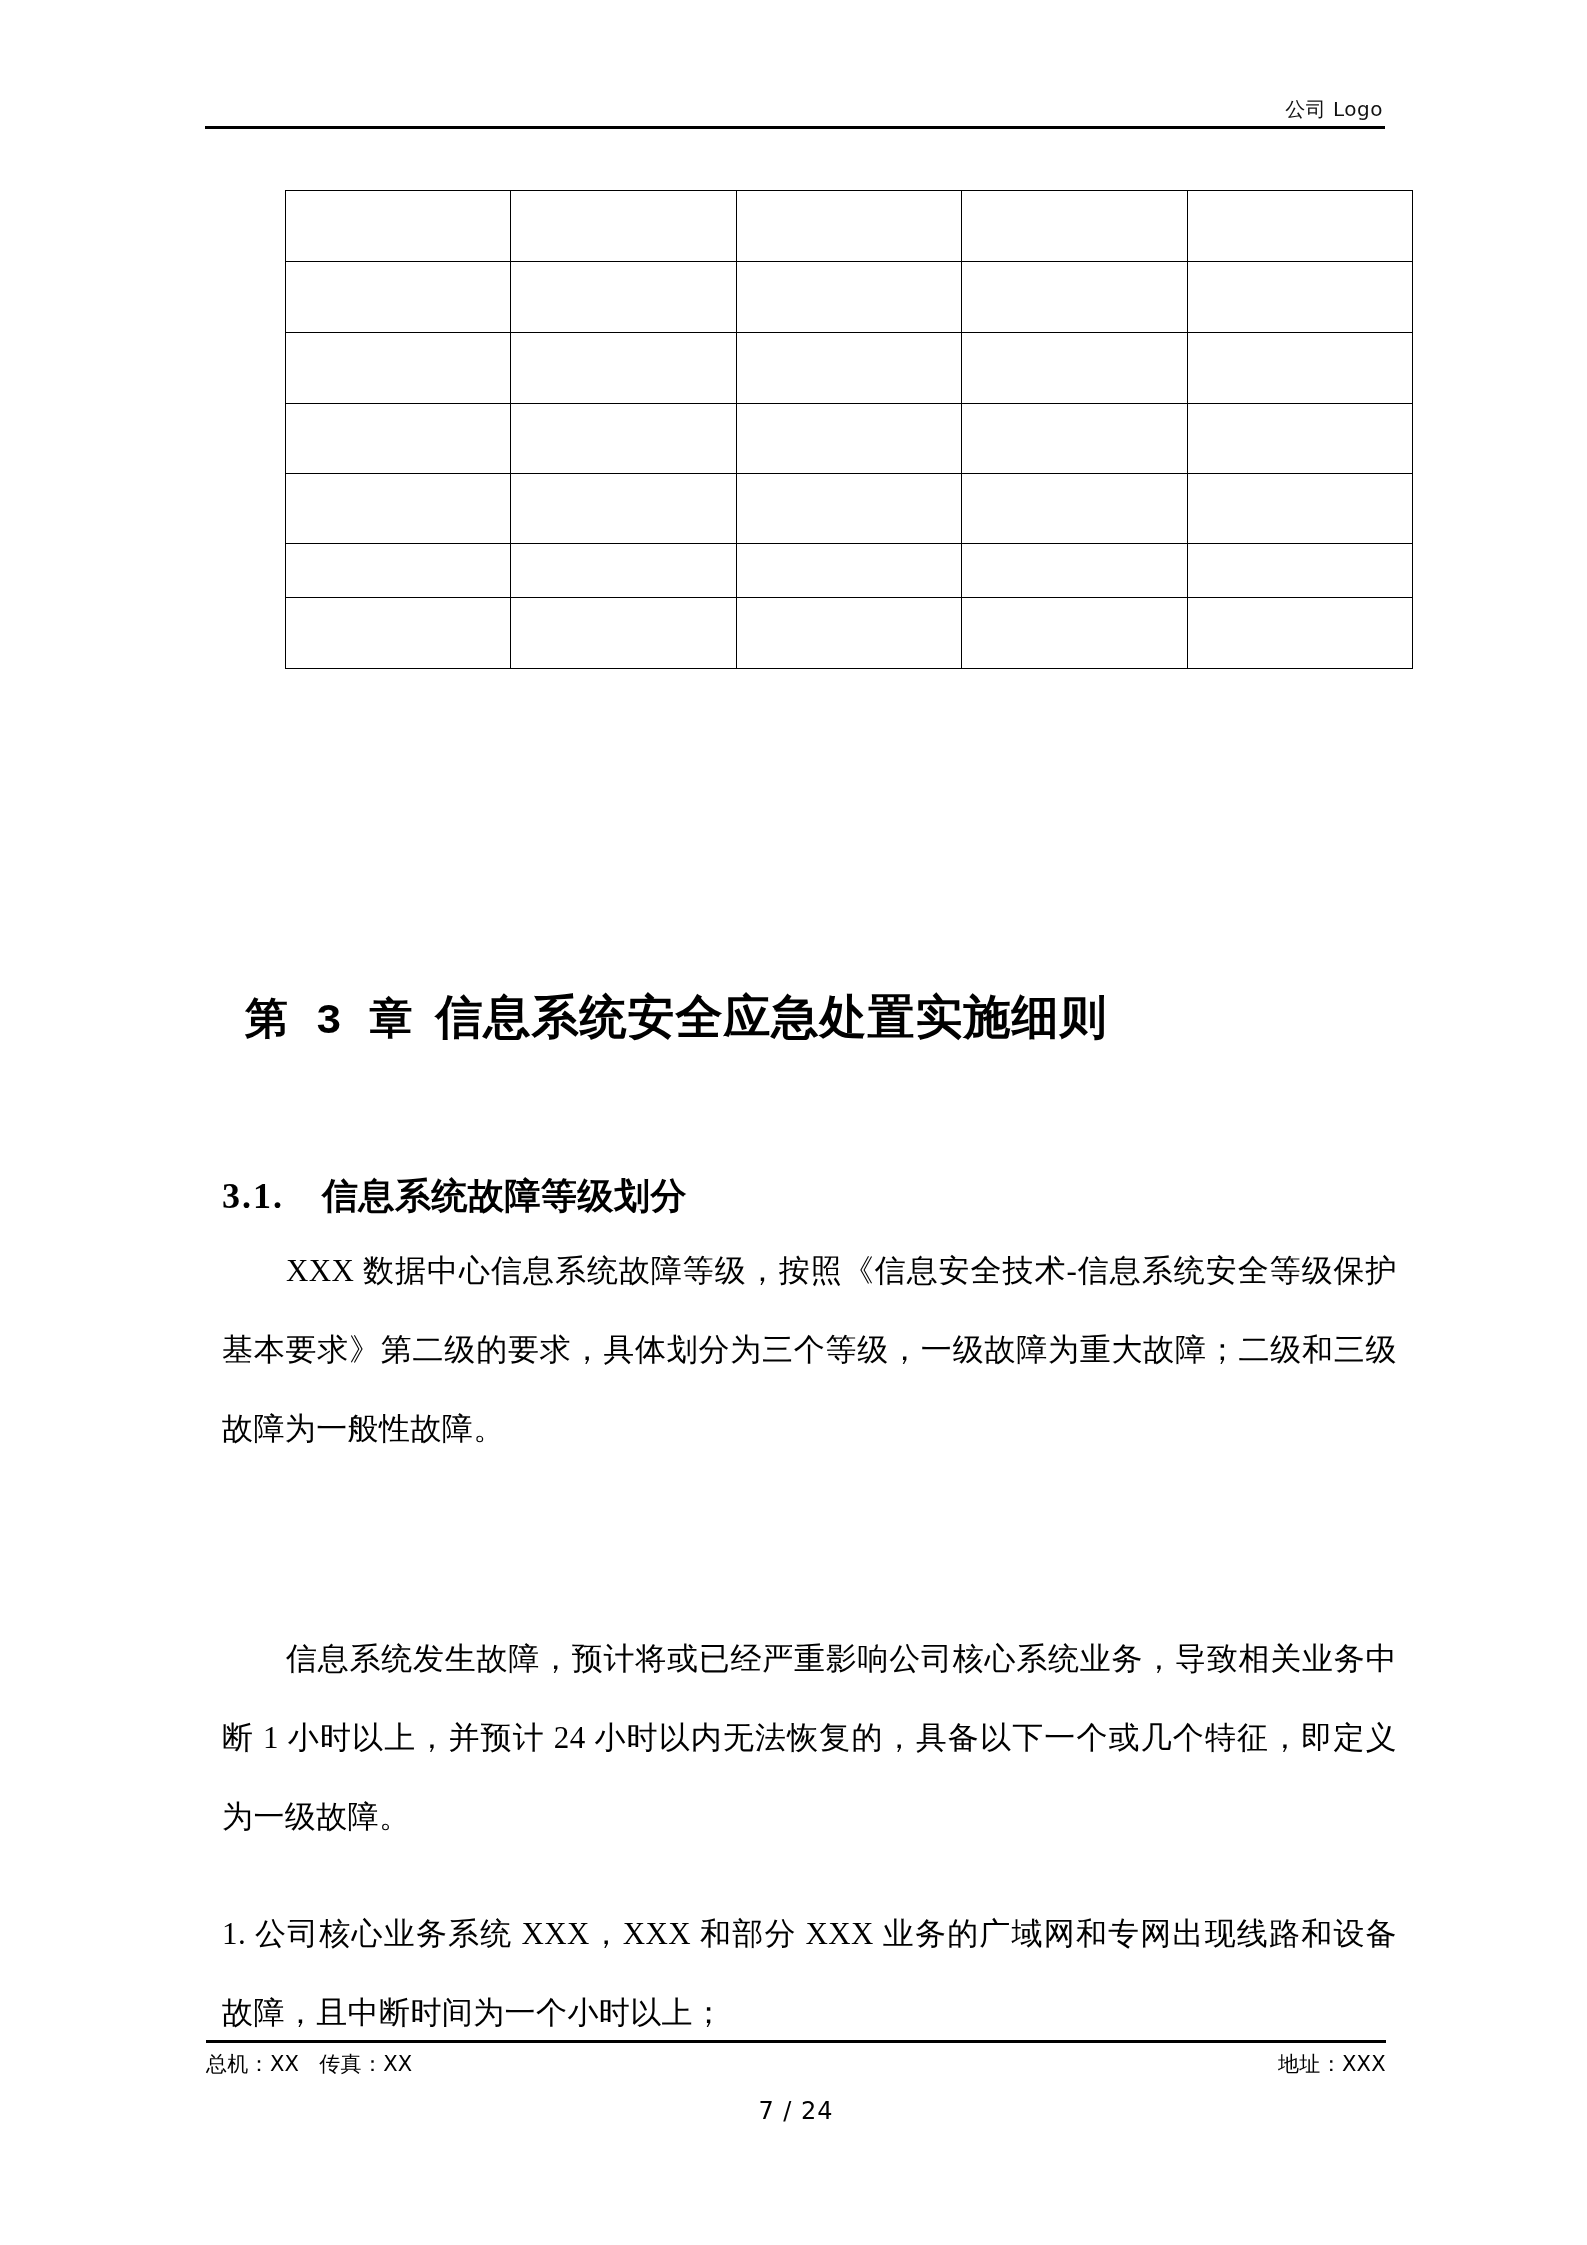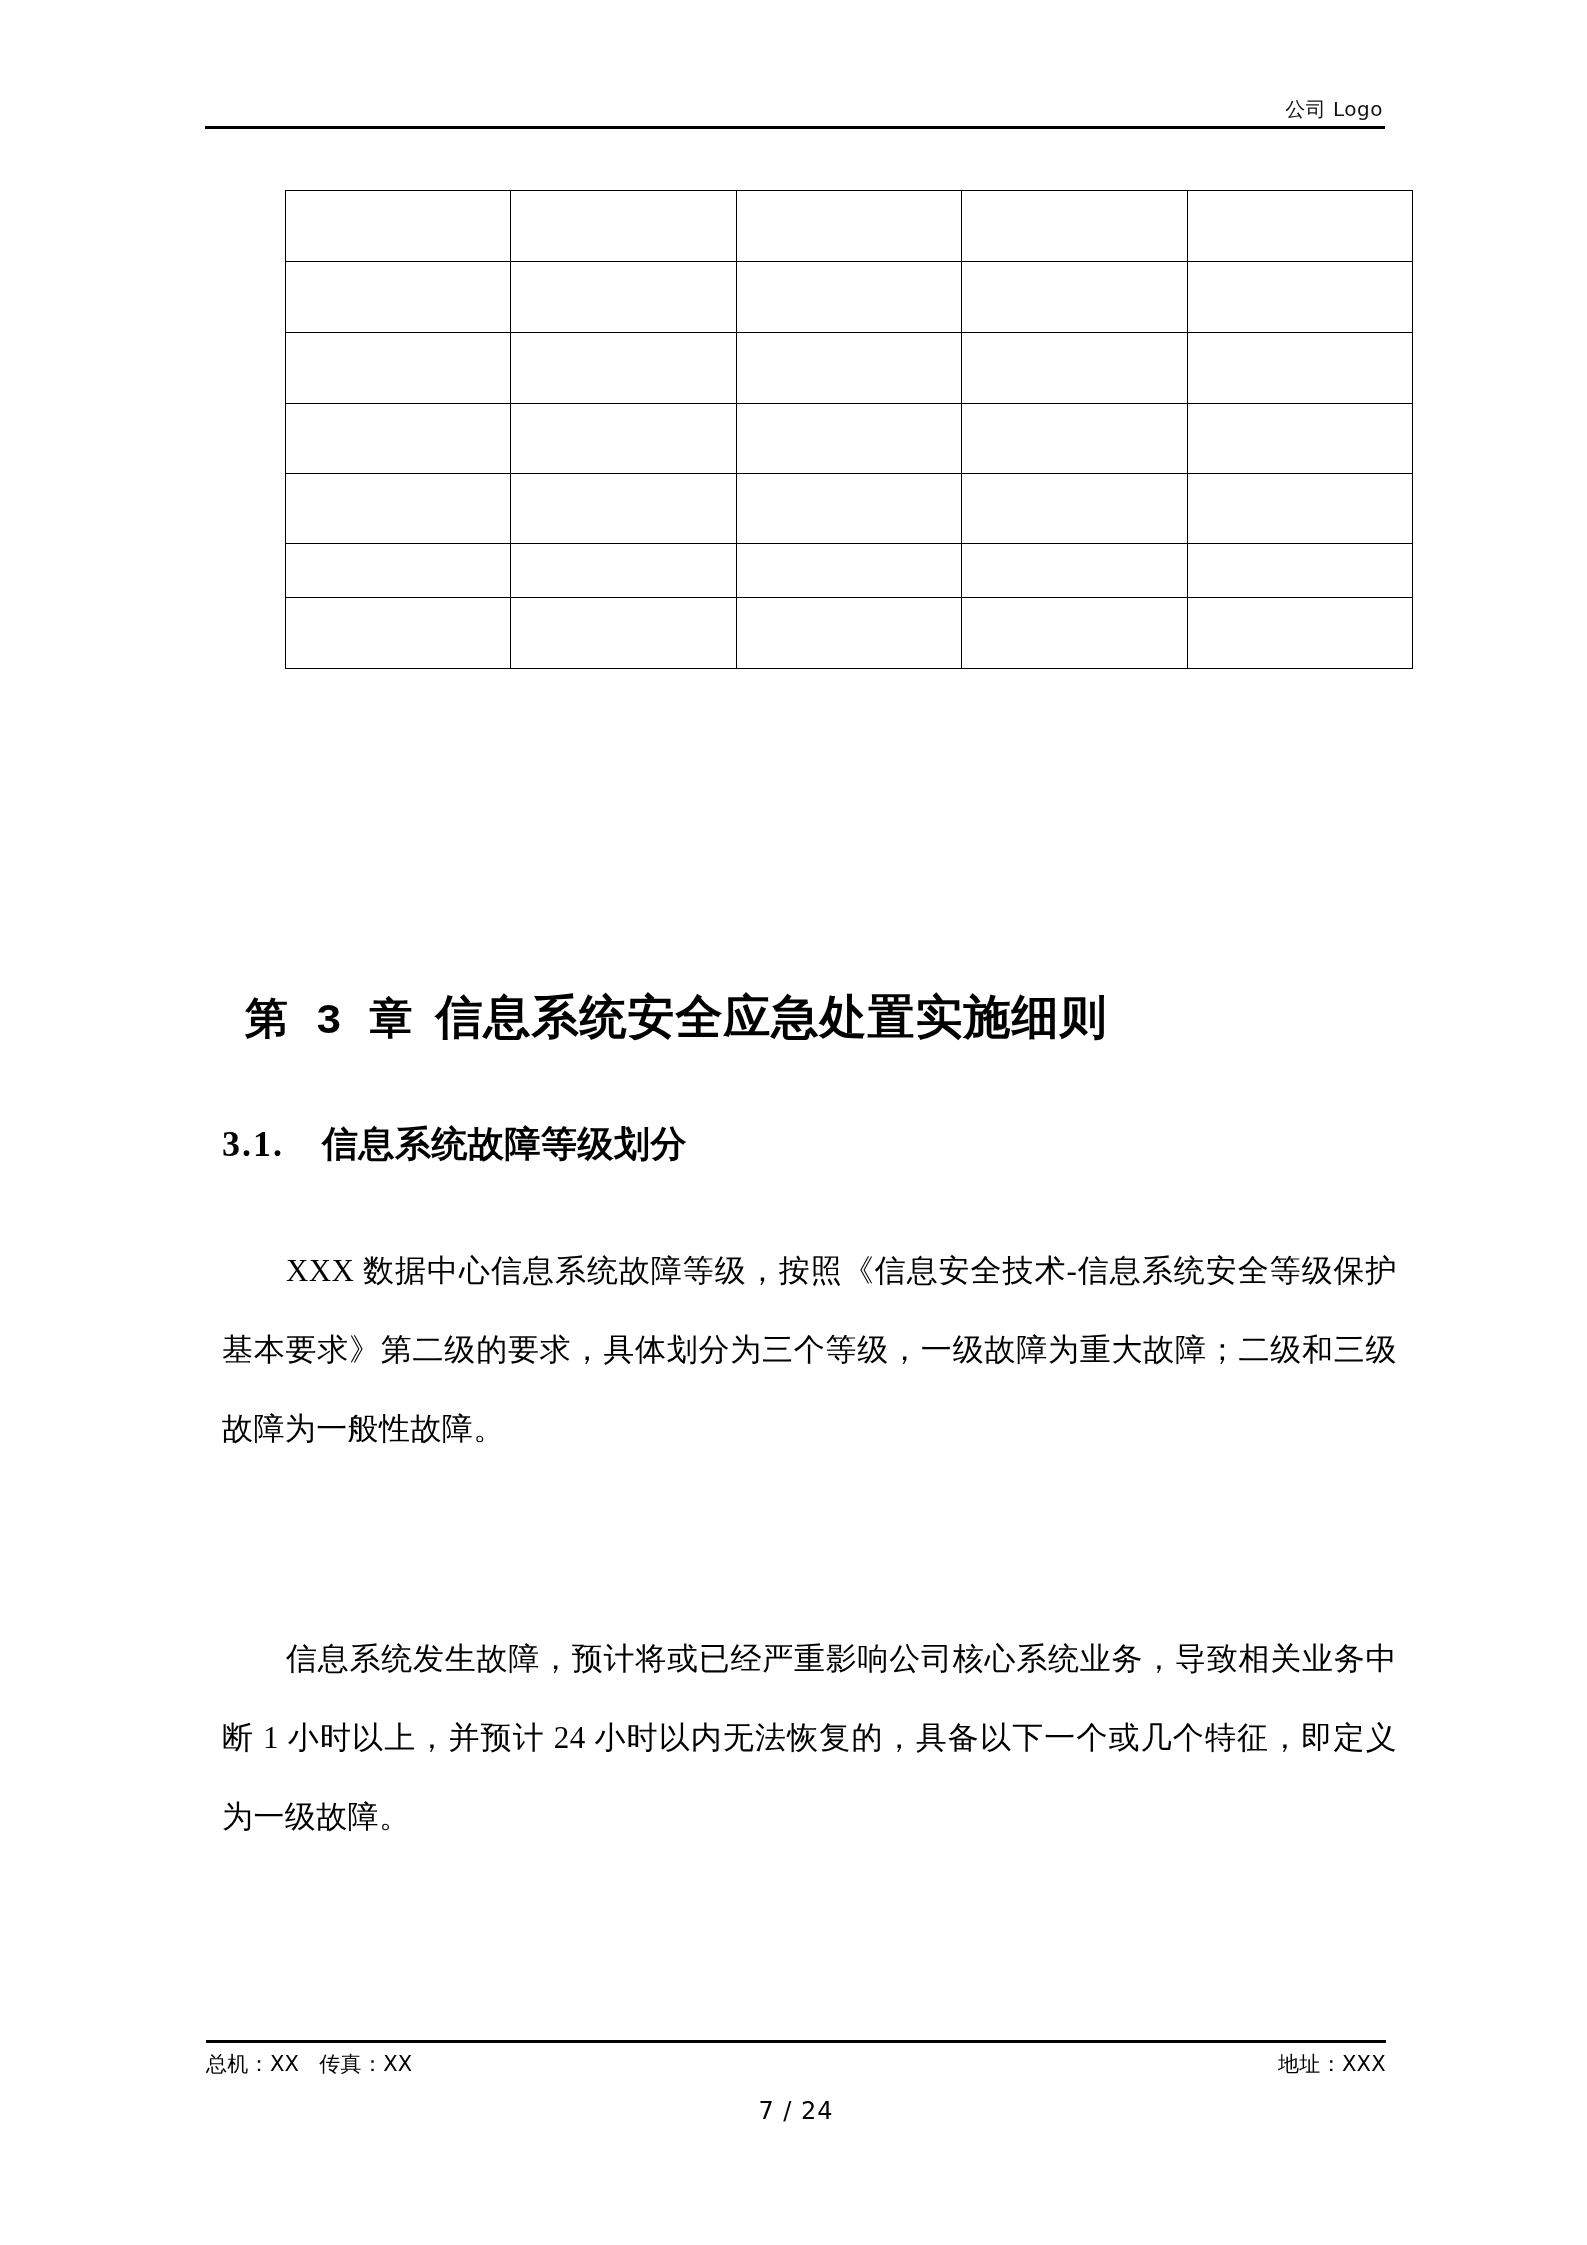--- a/index.html
+++ b/index.html
@@ -80,24 +80,24 @@
   .chapter-title .num {
     font-family: Liberation Mono, monospace;
     font-weight: bold;
     font-size: 43px;
   }
   .chapter-title .gap { display: inline-block; width: 22px; }
 
   .h2 {
     position: absolute;
     left: 222px;
-    top: 1090px;
+    top: 1146px;
     width: 1200px;
     font-size: 36px;
-    line-height: 48px;
+    line-height: 40px;
     white-space: nowrap;
   }
   .h2 .num {
     font-family: "Liberation Serif", "DejaVu Serif", serif;
     font-size: 36px;
     letter-spacing: 2px;
   }
   .h2 .txt {
     font-family: "DejaVu Sans", "Liberation Sans", sans-serif;
     font-weight: bold;
@@ -249,20 +249,21 @@
 
   <h2 class="h2">
     <span class="num">3.1.</span><span class="gap"></span><span class="txt">信息系统故障等级划分</span>
   </h2>
 
   <p class="body-block para-1 indent">XXX 数据中心信息系统故障等级，按照《信息安全技术-信息系统安全等级保护基本要求》第二级的要求，具体划分为三个等级，一级故障为重大故障；二级和三级故障为一般性故障。</p>
 
 
   <p class="body-block para-2 indent">信息系统发生故障，预计将或已经严重影响公司核心系统业务，导致相关业务中断 1 小时以上，并预计 24 小时以内无法恢复的，具备以下一个或几个特征，即定义为一级故障。</p>
 
+  <p class="body-block list-1">1. 公司核心业务系统 XXX，XXX 和部分 XXX 业务的广域网和专网出现线路和设备故障，且中断时间为一个小时以上；</p>
 
   <div class="footer">
     <div class="footer-rule"></div>
     <div class="footer-row">
       <div class="footer-left">
         <span>总机：XX</span><span class="fgap"></span><span>传真：XX</span>
       </div>
       <div class="footer-right">地址：XXX</div>
     </div>
     <div class="footer-pageno">7 / 24</div>

